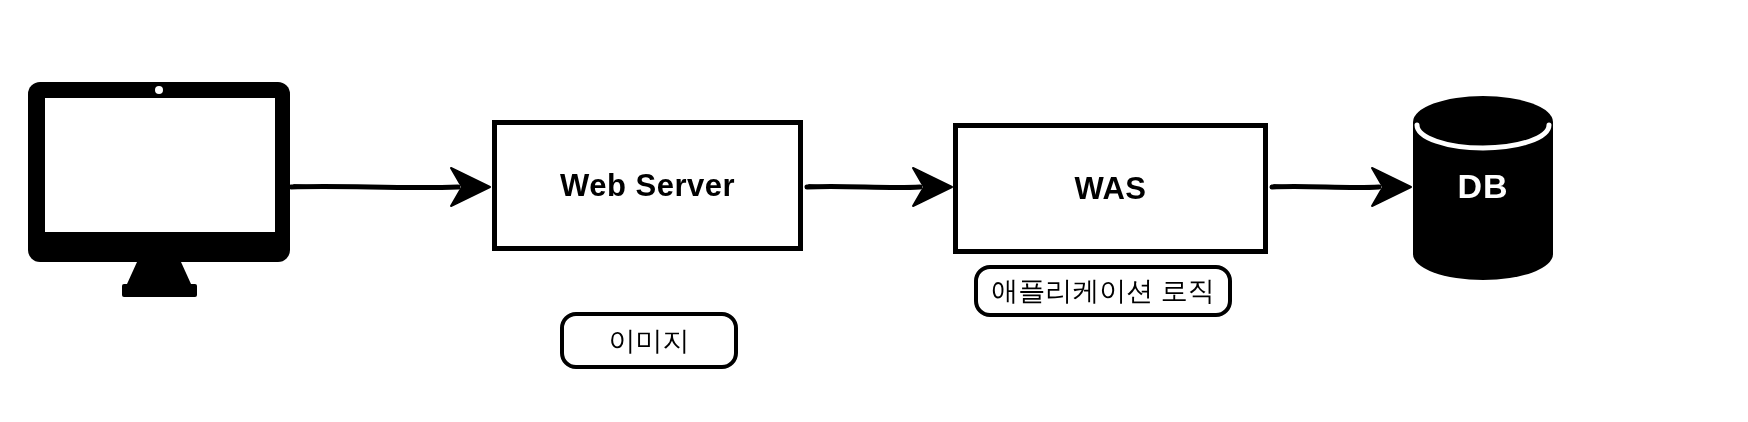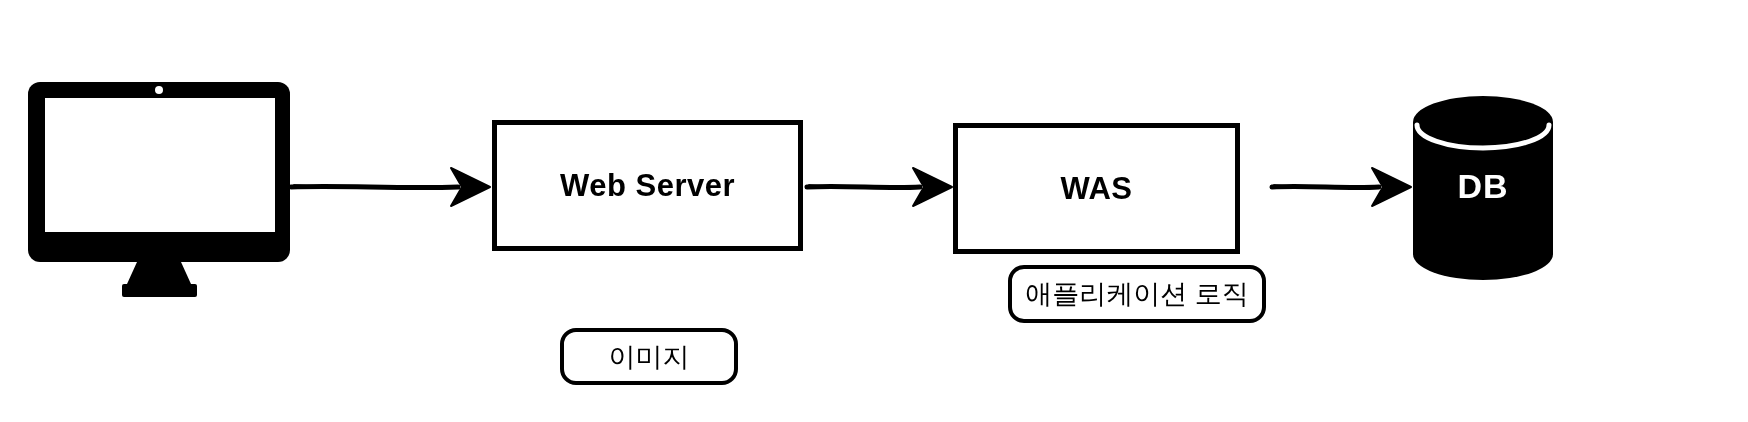--- a/index.html
+++ b/index.html
@@ -36,38 +36,38 @@
     background: #ffffff;
     display: flex;
     align-items: center;
     justify-content: center;
     font-weight: 700;
     font-size: 31px;
     color: #000;
     letter-spacing: 0.5px;
   }
   .node.webserver { left: 492px; top: 120px; width: 311px; height: 131px; }
-  .node.was       { left: 953px; top: 123px; width: 287px; height: 131px; text-align: center; }
+  .node.was       { left: 953px; top: 123px; width: 315px; height: 131px; text-align: center; }
 
   
   .pill {
     box-sizing: border-box;
     border: 4px solid #000;
     border-radius: 16px;
     background: #ffffff;
     display: flex;
     align-items: center;
     justify-content: center;
     color: #000;
     font-size: 27px;
   }
   .pill.bold { font-weight: 700; }
   .pill.p1 { left: 518px; top: 260px; width: 259px; height: 58px; }
-  .pill.p2 { left: 560px; top: 328px; width: 178px; height: 57px; }
-  .pill.p3 { left: 1008px; top: 265px; width: 258px; height: 58px; }
+  .pill.p2 { left: 560px; top: 312px; width: 178px; height: 57px; }
+  .pill.p3 { left: 974px; top: 265px; width: 258px; height: 52px; }
 
   
   .db { left: 1413px; top: 96px; width: 140px; height: 185px; }
   .db-label-text {
     fill: #ffffff;
     font-family: "Liberation Sans", "DejaVu Sans", sans-serif;
     font-weight: 700;
     font-size: 34px;
     letter-spacing: 1px;
   }

